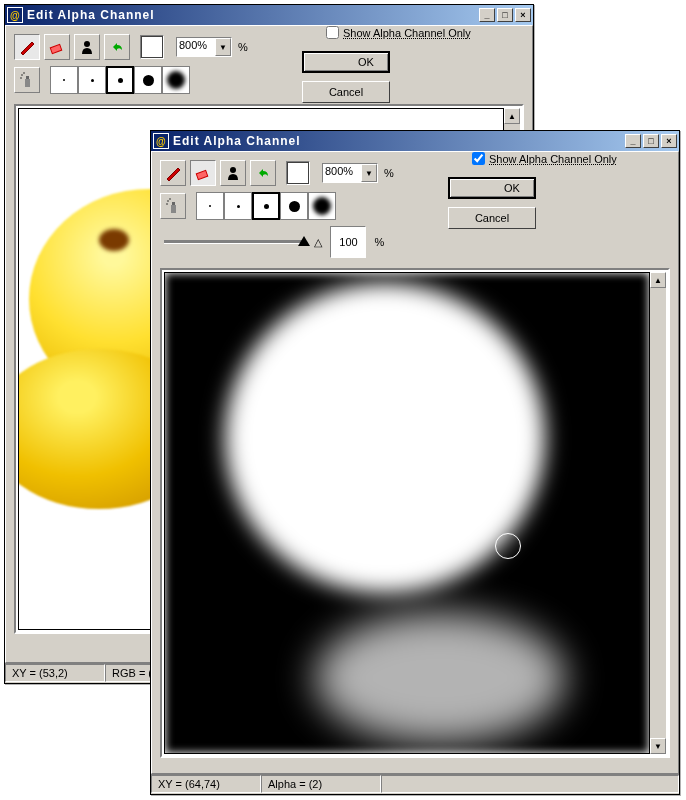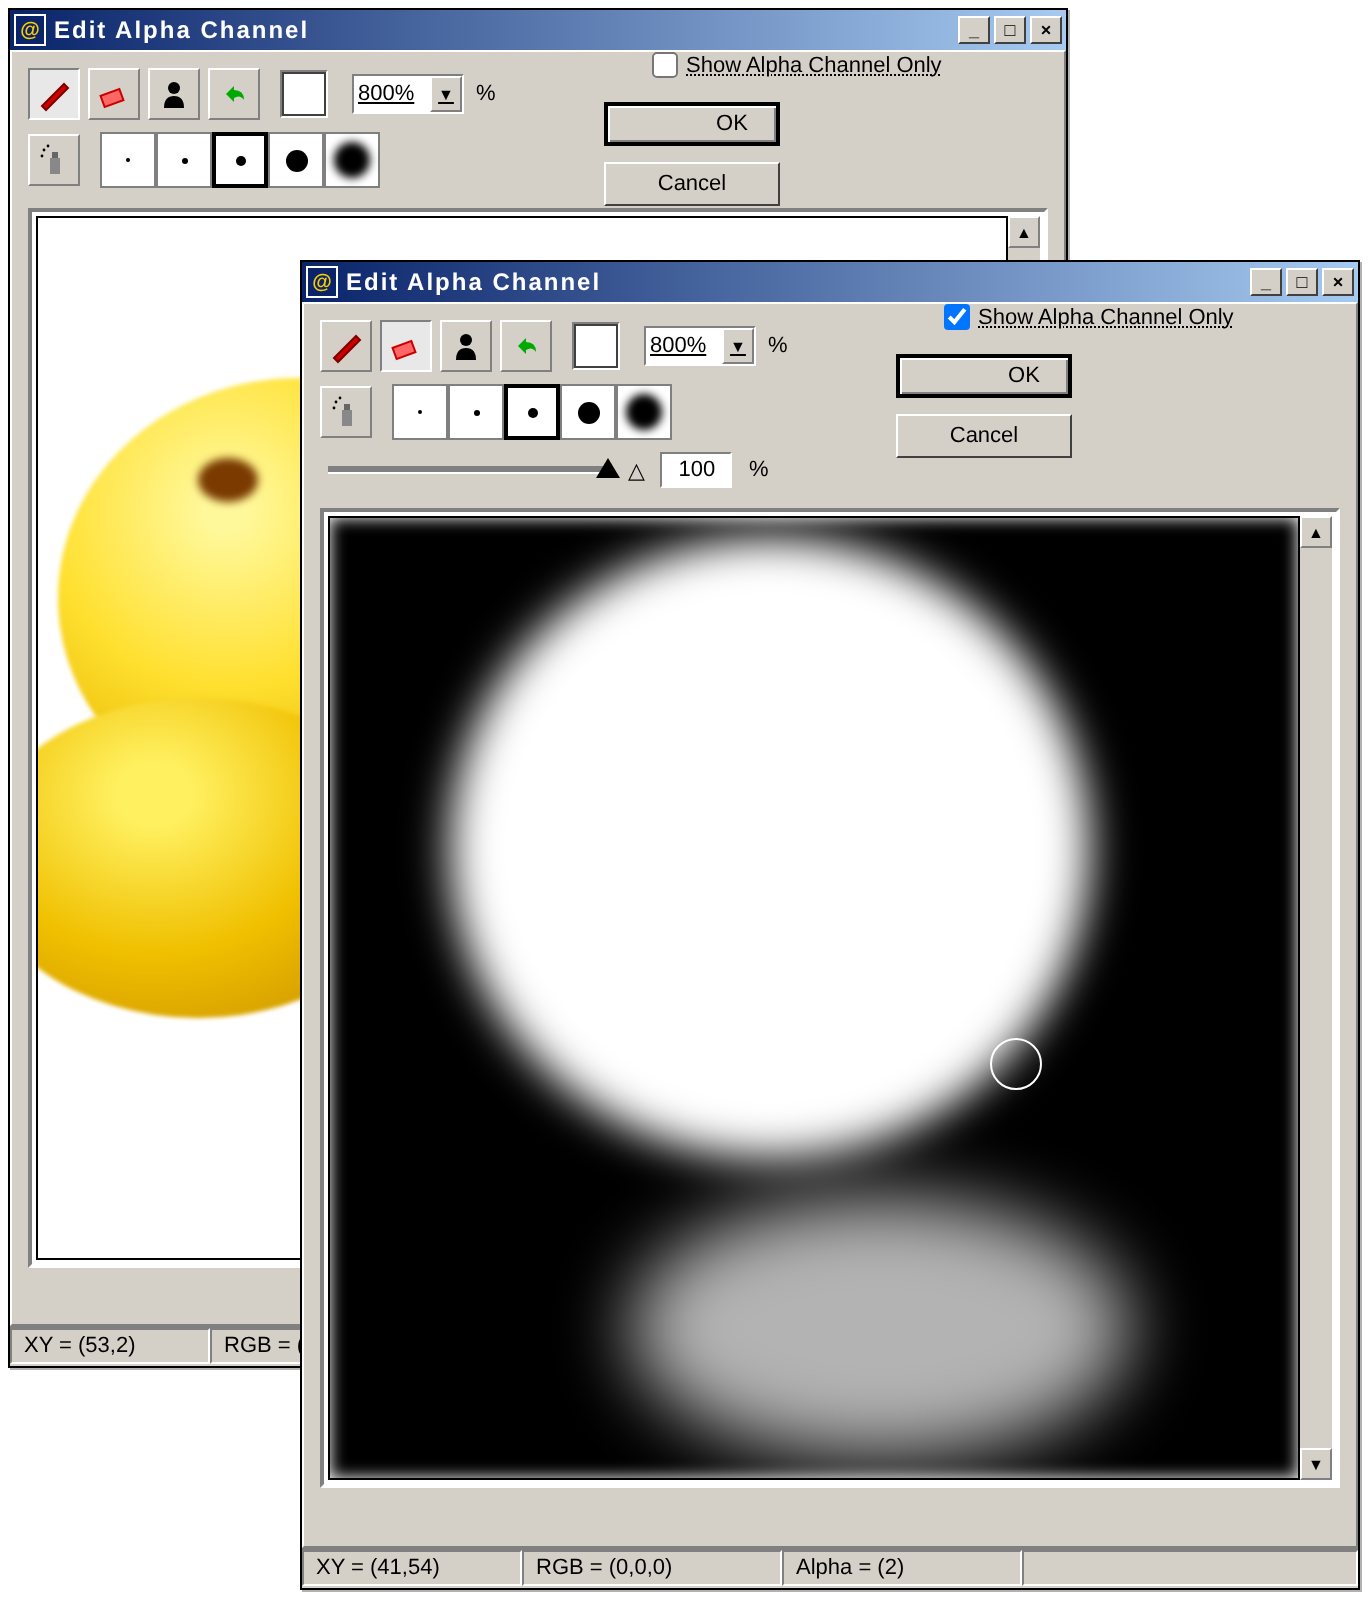--- a/index.html
+++ b/index.html
@@ -16,21 +16,21 @@
 .content { padding: 8px; border: 1px solid #fff; border-right-color: #808080; border-bottom-color: #808080; }
 
 .toolbar-row { display: flex; align-items: center; gap: 4px; margin-bottom: 6px; }
 .tool-btn { width: 26px; height: 26px; background: #d4d0c8; border: 1px solid #fff; border-right-color: #808080; border-bottom-color: #808080; display: flex; align-items: center; justify-content: center; cursor: pointer; position: relative; }
 .tool-btn.pressed { border: 1px solid #808080; border-right-color: #fff; border-bottom-color: #fff; background: #e8e8e8; }
 .tool-btn svg { width: 18px; height: 18px; }
 
 .swatch { width: 24px; height: 24px; border: 1px solid #808080; border-right-color: #fff; border-bottom-color: #fff; background: #fff; display: inline-block; }
 .swatch-inner { width: 100%; height: 100%; border: 1px solid #404040; background: #fff; }
 
-.zoom-select { display: flex; align-items: center; border: 1px solid #808080; border-right-color: #fff; border-bottom-color: #fff; background: #fff; height: 20px; text-decoration: underline; }
+.zoom-select { display: flex; align-items: flex-start; border: 1px solid #808080; border-right-color: #fff; border-bottom-color: #fff; background: #fff; height: 20px; }
 .zoom-select input { border: none; width: 38px; padding: 1px 2px; font-size: 11px; background: #fff; }
 .zoom-select button { width: 16px; height: 18px; background: #d4d0c8; border: 1px solid #fff; border-right-color: #808080; border-bottom-color: #808080; font-size: 8px; cursor: pointer; padding: 0; }
 
 .brush-row { display: flex; align-items: center; gap: 0; margin-bottom: 6px; }
 .brush-cell { width: 28px; height: 28px; background: #fff; border: 1px solid #808080; display: flex; align-items: center; justify-content: center; cursor: pointer; }
 .brush-cell.selected { border: 2px solid #000; }
 .brush-dot { background: #000; border-radius: 50%; }
 
 .checkbox-row { display: flex; align-items: center; gap: 4px; padding-left: 40px; }
 .checkbox-row input { width: 13px; height: 13px; }
@@ -45,21 +45,21 @@
 .canvas-inner { border: 1px solid #000; position: absolute; left: 2px; top: 2px; right: 18px; bottom: 2px; overflow: hidden; }
 
 .scrollbar-v { position: absolute; right: 2px; top: 2px; bottom: 2px; width: 16px; background: #d4d0c8; }
 .scroll-btn { width: 16px; height: 16px; background: #d4d0c8; border: 1px solid #fff; border-right-color: #808080; border-bottom-color: #808080; font-size: 8px; cursor: pointer; display: flex; align-items: center; justify-content: center; }
 
 .statusbar { display: flex; border-top: 1px solid #808080; background: #d4d0c8; height: 20px; }
 .status-cell { border: 1px solid #808080; border-right-color: #fff; border-bottom-color: #fff; padding: 2px 6px; height: 18px; font-size: 11px; }
 
 .slider-track { width: 140px; height: 4px; background: #808080; border-bottom: 1px solid #fff; position: relative; margin-left: 4px; }
 .slider-thumb { position: absolute; right: -6px; top: -4px; width: 0; height: 0; border-left: 6px solid transparent; border-right: 6px solid transparent; border-bottom: 10px solid #000; }
-.slider-val { width: 36px; height: 18px; border: 1px solid #808080; border-right-color: #fff; border-bottom-color: #fff; background: #fff; text-align: center; margin: 0 4px; font-size: 11px; }
+.slider-val { width: 36px; height: 32px; border: 1px solid #808080; border-right-color: #fff; border-bottom-color: #fff; background: #fff; text-align: center; margin: 0 4px; font-size: 11px; }
 
 .yellow-blob { position: absolute; width: 200px; height: 280px; left: -60px; top: 20px; }
 .yellow-blob .shape { position: absolute; border-radius: 50%; }
 
 .alpha-canvas { background: #000; width: 100%; height: 100%; position: relative; filter: blur(4px); }
 .alpha-circle { position: absolute; background: #fff; border-radius: 50%; filter: blur(10px); }
 .cursor-ring { position: absolute; width: 26px; height: 26px; border: 1px solid #fff; border-radius: 50%; z-index: 10; }
 </style>
 </head>
 <body>
@@ -267,18 +267,17 @@
         </div>
         <div class="cursor-ring" style="left:330px;top:260px;"></div>
       </div>
       <div class="scrollbar-v">
         <div class="scroll-btn">▲</div>
         <div class="scroll-btn" style="position:absolute;bottom:0;">▼</div>
       </div>
     </div>
   </div>
   <div class="statusbar">
-    <div class="status-cell" style="width:110px;">XY = (41,54)</div>
-    <div class="status-cell" style="width:130px;">RGB = (0,0,0)</div>
+    <div class="status-cell" style="width:110px;">XY = (64,74)</div>
     <div class="status-cell" style="width:120px;">Alpha = (2)</div>
     <div class="status-cell" style="flex:1;"></div>
   </div>
 </div>
 
 </body></html>

